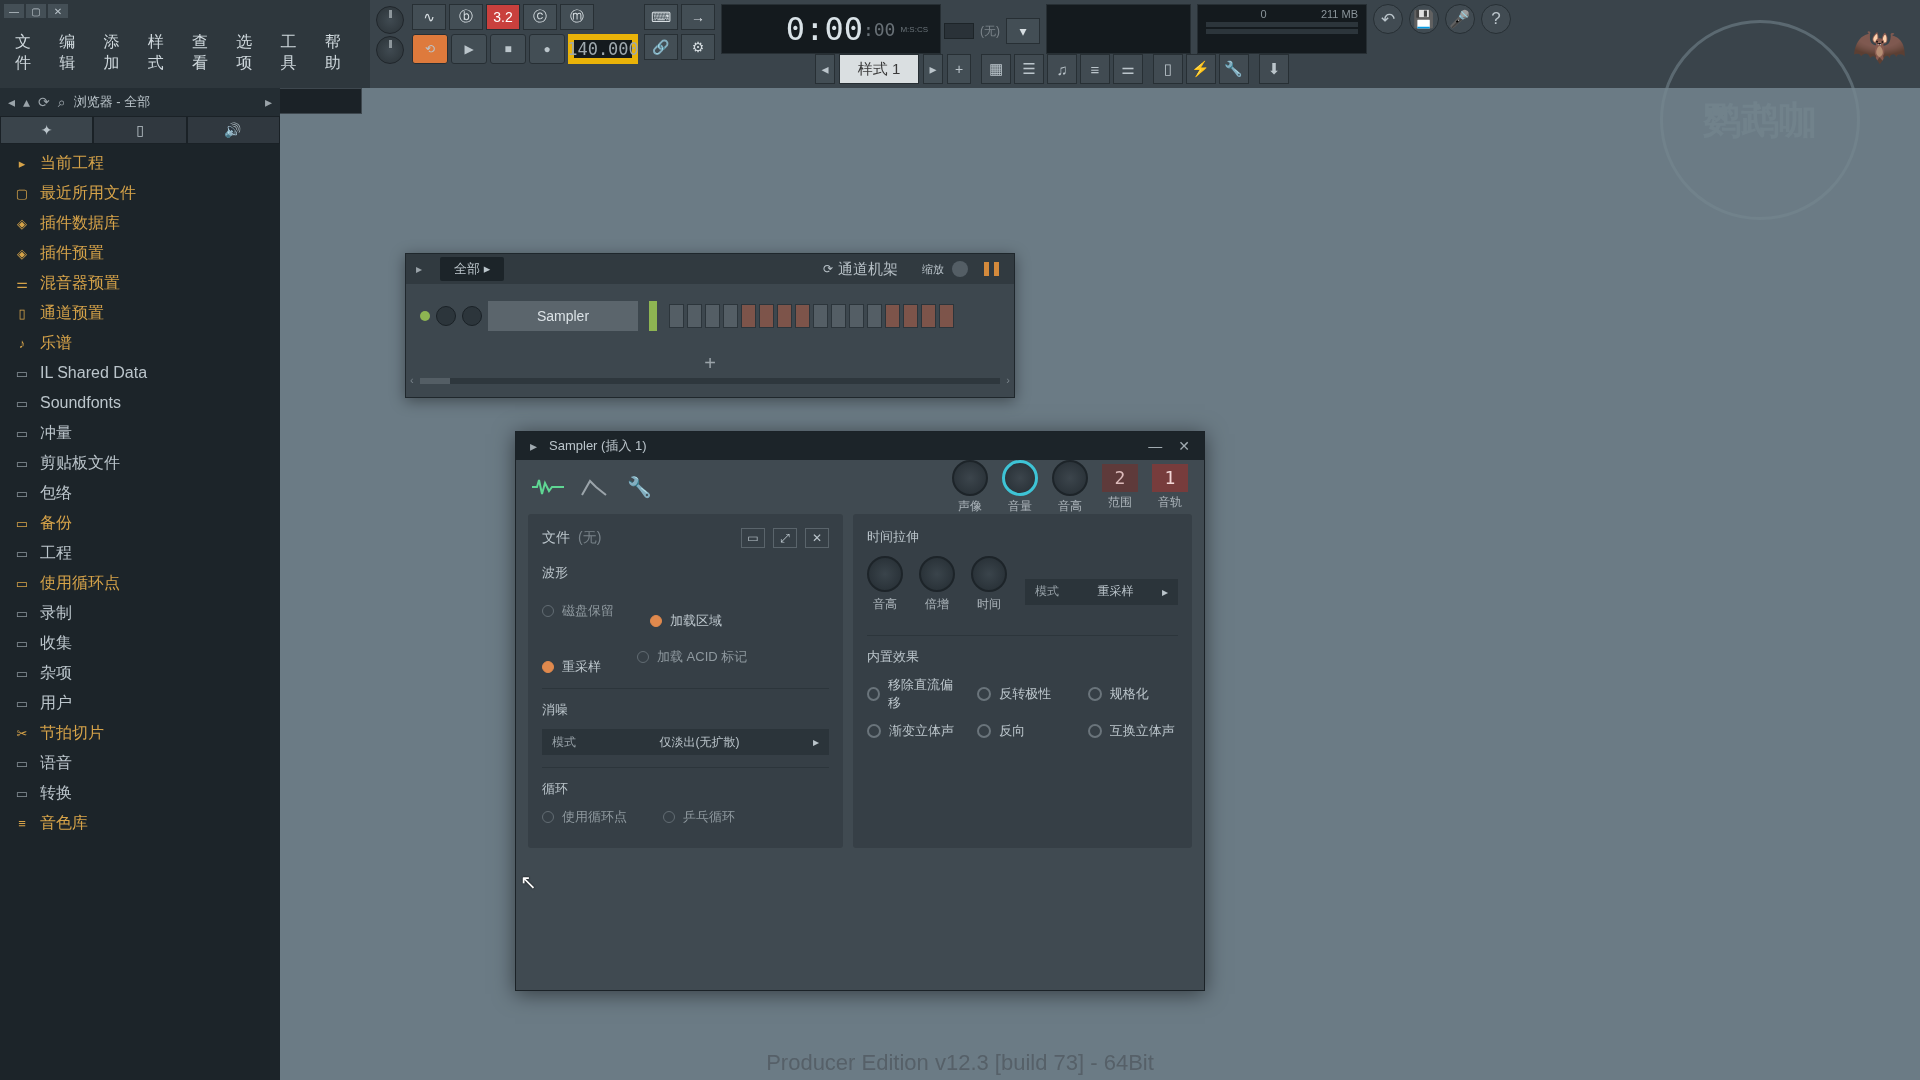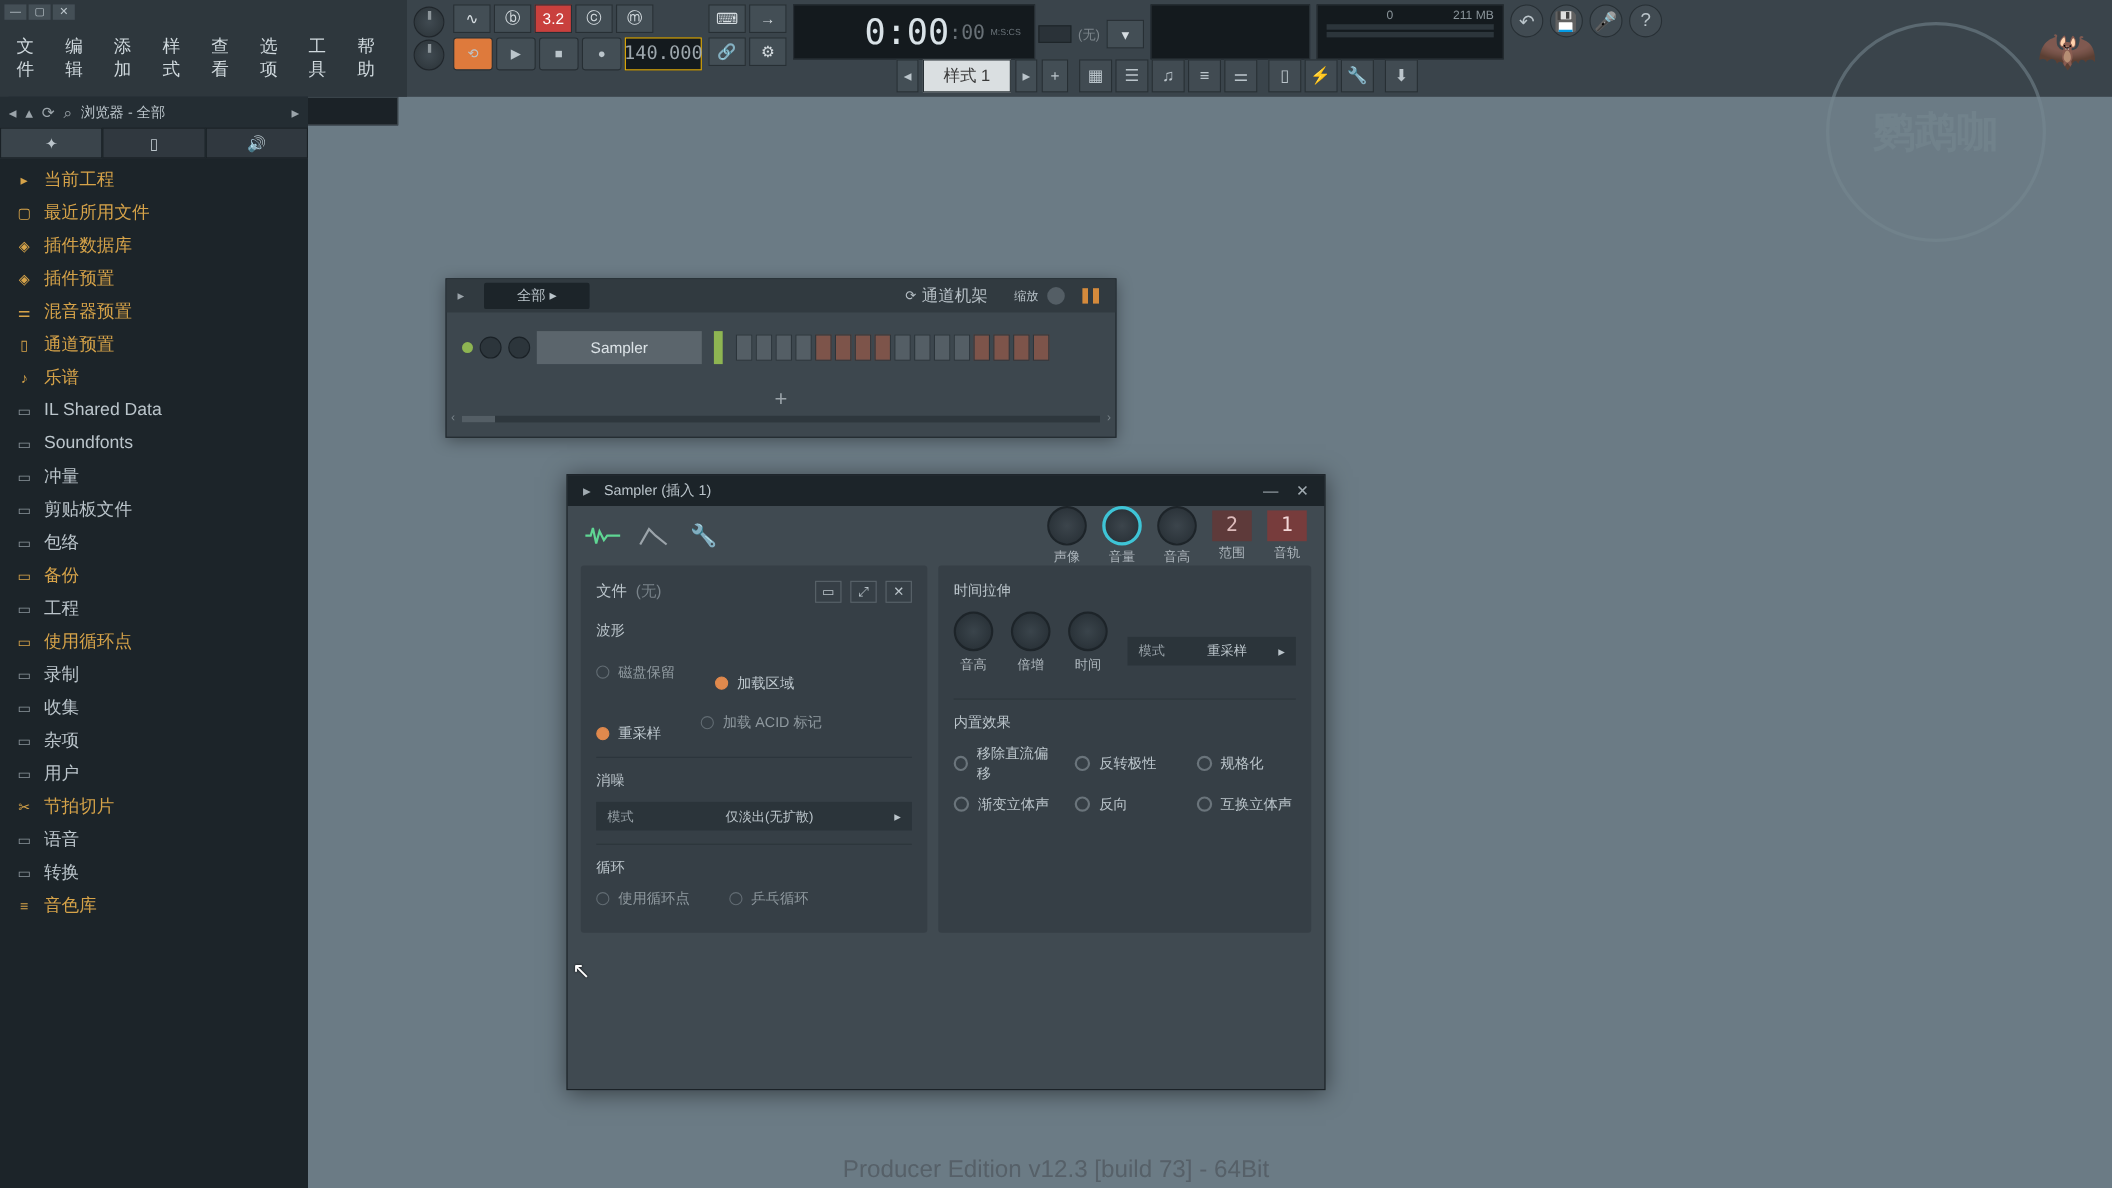--- a/index.html
+++ b/index.html
@@ -17,21 +17,21 @@
 .knob { width:28px; height:28px; background:radial-gradient(circle,#404a51,#2a3237); border-radius:50%; border:1px solid #20262b; position:relative; display:inline-block; }
 .knob::after { content:""; position:absolute; top:3px; left:12px; width:3px; height:8px; background:#8d969b; }
 
 .top-center { flex:1; display:flex; gap:6px; padding:4px; align-items:flex-start; }
 .btncluster { display:flex; flex-direction:column; gap:4px; }
 .btnrow { display:flex; gap:3px; }
 .sqbtn { width:34px; height:26px; background:#434e55; border:1px solid #272f34; display:flex; align-items:center; justify-content:center; font-size:14px; color:#d6dde1; cursor:pointer; }
 .sqbtn.red { background:#c9403d; color:#fff; }
 .playbtns { display:flex; gap:3px; }
 .playbtn { width:36px; height:30px; background:#434e55; border:1px solid #272f34; border-radius:3px; display:flex; align-items:center; justify-content:center; cursor:pointer; font-size:12px; }
-.tempo { width:70px; height:30px; background:#141a1e; color:#9ea8ae; display:flex; align-items:center; justify-content:center; font-size:17px; font-family:monospace; border:1px solid #eab308; }
+.tempo { width:70px; height:30px; background:#141a1e; color:#9ea8ae; display:flex; align-items:center; justify-content:center; font-size:17px; font-family:monospace; border:6px solid #eab308; }
 .timedisp { width:220px; height:50px; background:#141a1e; display:flex; align-items:center; justify-content:flex-end; padding-right:12px; border:1px solid #272f34; }
 .timedisp .big { font-size:32px; color:#d9e2e7; font-family:monospace; }
 .timedisp .small { font-size:18px; color:#687076; font-family:monospace; }
 .timedisp .lbls { font-size:8px; color:#6b747a; margin-left:5px; }
 .smdisp { width:145px; height:50px; background:#141a1e; border:1px solid #272f34; }
 .cpubox { width:170px; height:50px; background:#141a1e; border:1px solid #272f34; padding:3px 8px; font-size:11px; color:#8a949a; }
 .cpubox .row { display:flex; justify-content:space-between; }
 .cpubox .bar { height:5px; background:#2c353b; margin-top:2px; }
 .pattern { display:flex; align-items:center; gap:4px; }
 .pattern .arrow { width:20px; height:30px; background:#434e55; border:1px solid #272f34; display:flex; align-items:center; justify-content:center; cursor:pointer; }
@@ -59,21 +59,21 @@
 .browser .list { padding-top:4px; }
 .browser .item { height:30px; display:flex; align-items:center; padding:0 14px; gap:10px; font-size:16px; cursor:pointer; }
 .browser .item.important { color:#d6a349; font-weight:500; }
 .browser .item .icon { width:16px; text-align:center; color:#8a949a; font-size:13px; }
 .browser .item.important .icon { color:#d6a349; }
 
 
 .chrack { position:absolute; left:405px; top:253px; width:610px; height:145px; background:#3d474e; border:1px solid #1f272c; box-shadow:0 3px 14px rgba(0,0,0,0.4); }
 .chrack .title { height:30px; background:#313a40; display:flex; align-items:center; gap:8px; padding:0 10px; }
 .chrack .title .menubtn { font-size:12px; color:#9ba4aa; cursor:pointer; }
-.chrack .title .all { background:#1c2429; padding:3px 30px; font-size:13px; border-radius:2px; cursor:pointer; margin-left:10px; }
+.chrack .title .all { background:#1c2429; padding:3px 14px; font-size:13px; border-radius:2px; cursor:pointer; margin-left:10px; }
 .chrack .title .tlbl { margin-left:auto; font-size:15px; color:#b6bfc5; display:flex; align-items:center; gap:5px; }
 .chrack .title .zoom { font-size:11px; margin-left:16px; }
 .chrack .title .zoomknob { width:16px; height:16px; background:#545e65; border-radius:50%; }
 .chrack .title .grid { width:20px; height:14px; background:linear-gradient(90deg,#d48a3c 25%,transparent 25%,transparent 50%,#d48a3c 50%,#d48a3c 75%,transparent 75%); margin-left:8px; }
 .chrack .row { height:40px; display:flex; align-items:center; gap:6px; padding:0 14px; margin-top:12px; }
 .chrack .led { width:10px; height:10px; background:#8eb552; border-radius:50%; }
 .chrack .rknob { width:20px; height:20px; background:#2c353b; border-radius:50%; border:1px solid #1a2126; }
 .chrack .chname { width:150px; height:30px; background:#5b656c; display:flex; align-items:center; justify-content:center; color:#dce3e7; font-size:14px; cursor:pointer; }
 .chrack .sel { width:8px; height:30px; background:#8eb552; margin-left:5px; }
 .chrack .steps { display:flex; gap:3px; margin-left:6px; }

